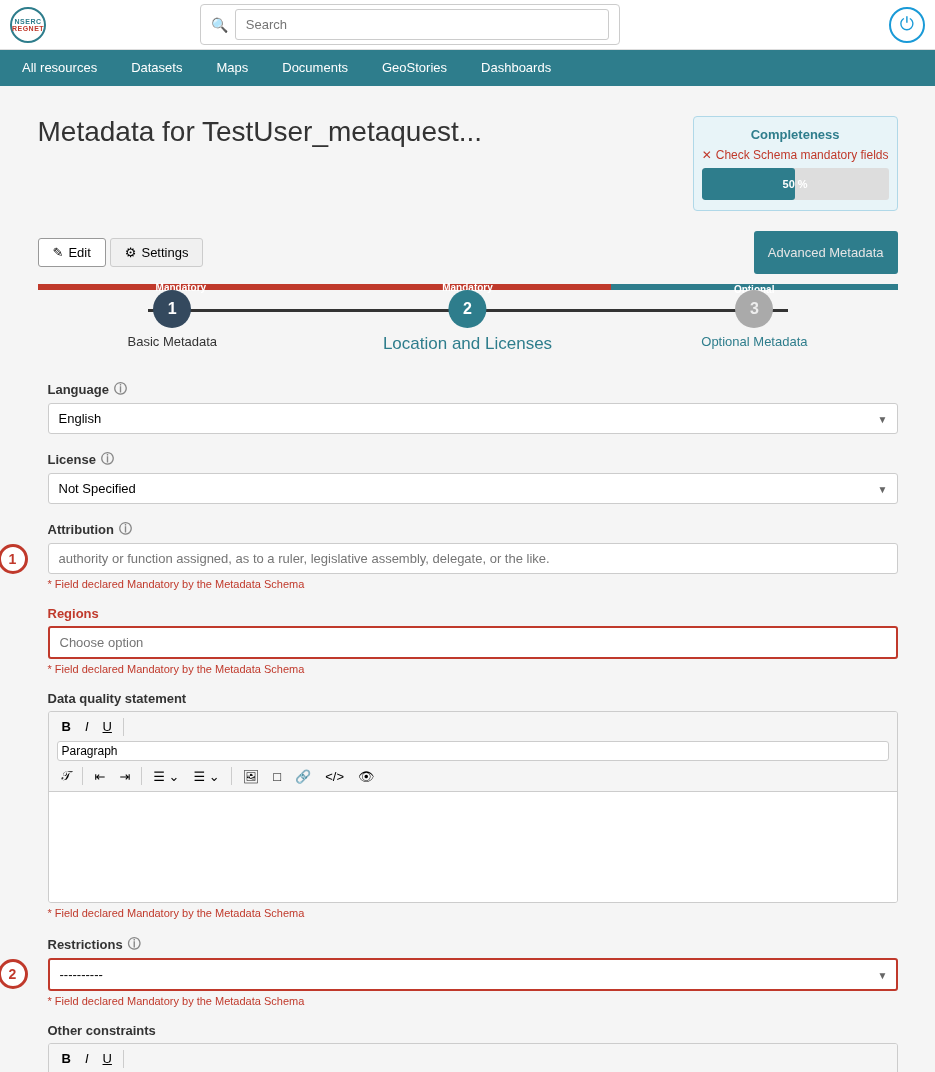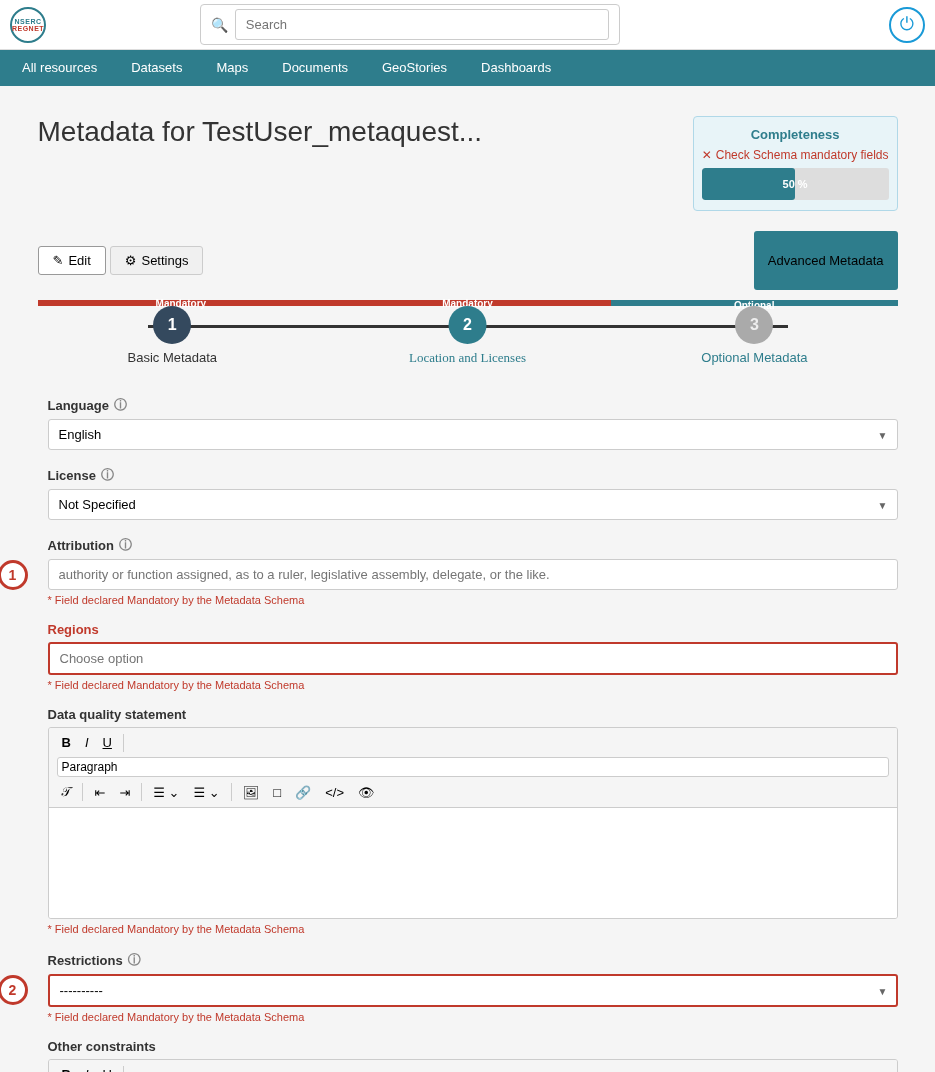--- a/index.html
+++ b/index.html
@@ -166,23 +166,23 @@
       cursor: pointer;
       font-size: 13px;
       background: #f0f0f0;
       display: flex;
       align-items: center;
       gap: 5px;
     }
     .tab-btn.active { background: #fff; border-color: #999; }
     .advanced-btn {
       background: #2e7d8c;
-      color: #000000;
+      color: #e5e5e5;
       border: none;
-      padding: 22px 14px;
+      padding: 14px 14px;
       border-radius: 3px;
       cursor: pointer;
       font-size: 13px;
     }
     .step-circle {
       width: 38px;
       height: 38px;
       border-radius: 50%;
       display: flex;
       align-items: center;
@@ -393,21 +393,21 @@
 
       <div style="position:absolute; top:19px; left:110px; right:110px; height:3px; background:#333; z-index:0;"></div>
 
       <div style="position:absolute; left:90px; top:0; display:flex; flex-direction:column; align-items:center; z-index:1;">
         <div class="step-circle active">1</div>
         <span style="font-size:13px; color:#333;">Basic Metadata</span>
       </div>
 
       <div style="position:absolute; left:50%; transform:translateX(-50%); top:0; display:flex; flex-direction:column; align-items:center; z-index:1;">
         <div class="step-circle current">2</div>
-        <span style="font-size:13px; color:#2e7d8c;font-family:Liberation Serif, serif;">Location and Licenses</span>
+        <span style="font-size:17px; color:#2e7d8c;">Location and Licenses</span>
       </div>
 
       <div style="position:absolute; right:90px; top:0; display:flex; flex-direction:column; align-items:center; z-index:1;">
         <div class="step-circle inactive">3</div>
         <span style="font-size:13px; color:#2e7d8c;">Optional Metadata</span>
       </div>
     </div>
   </div>
 
   <div class="content-wrapper" style="position:relative; padding-left:10px;">

